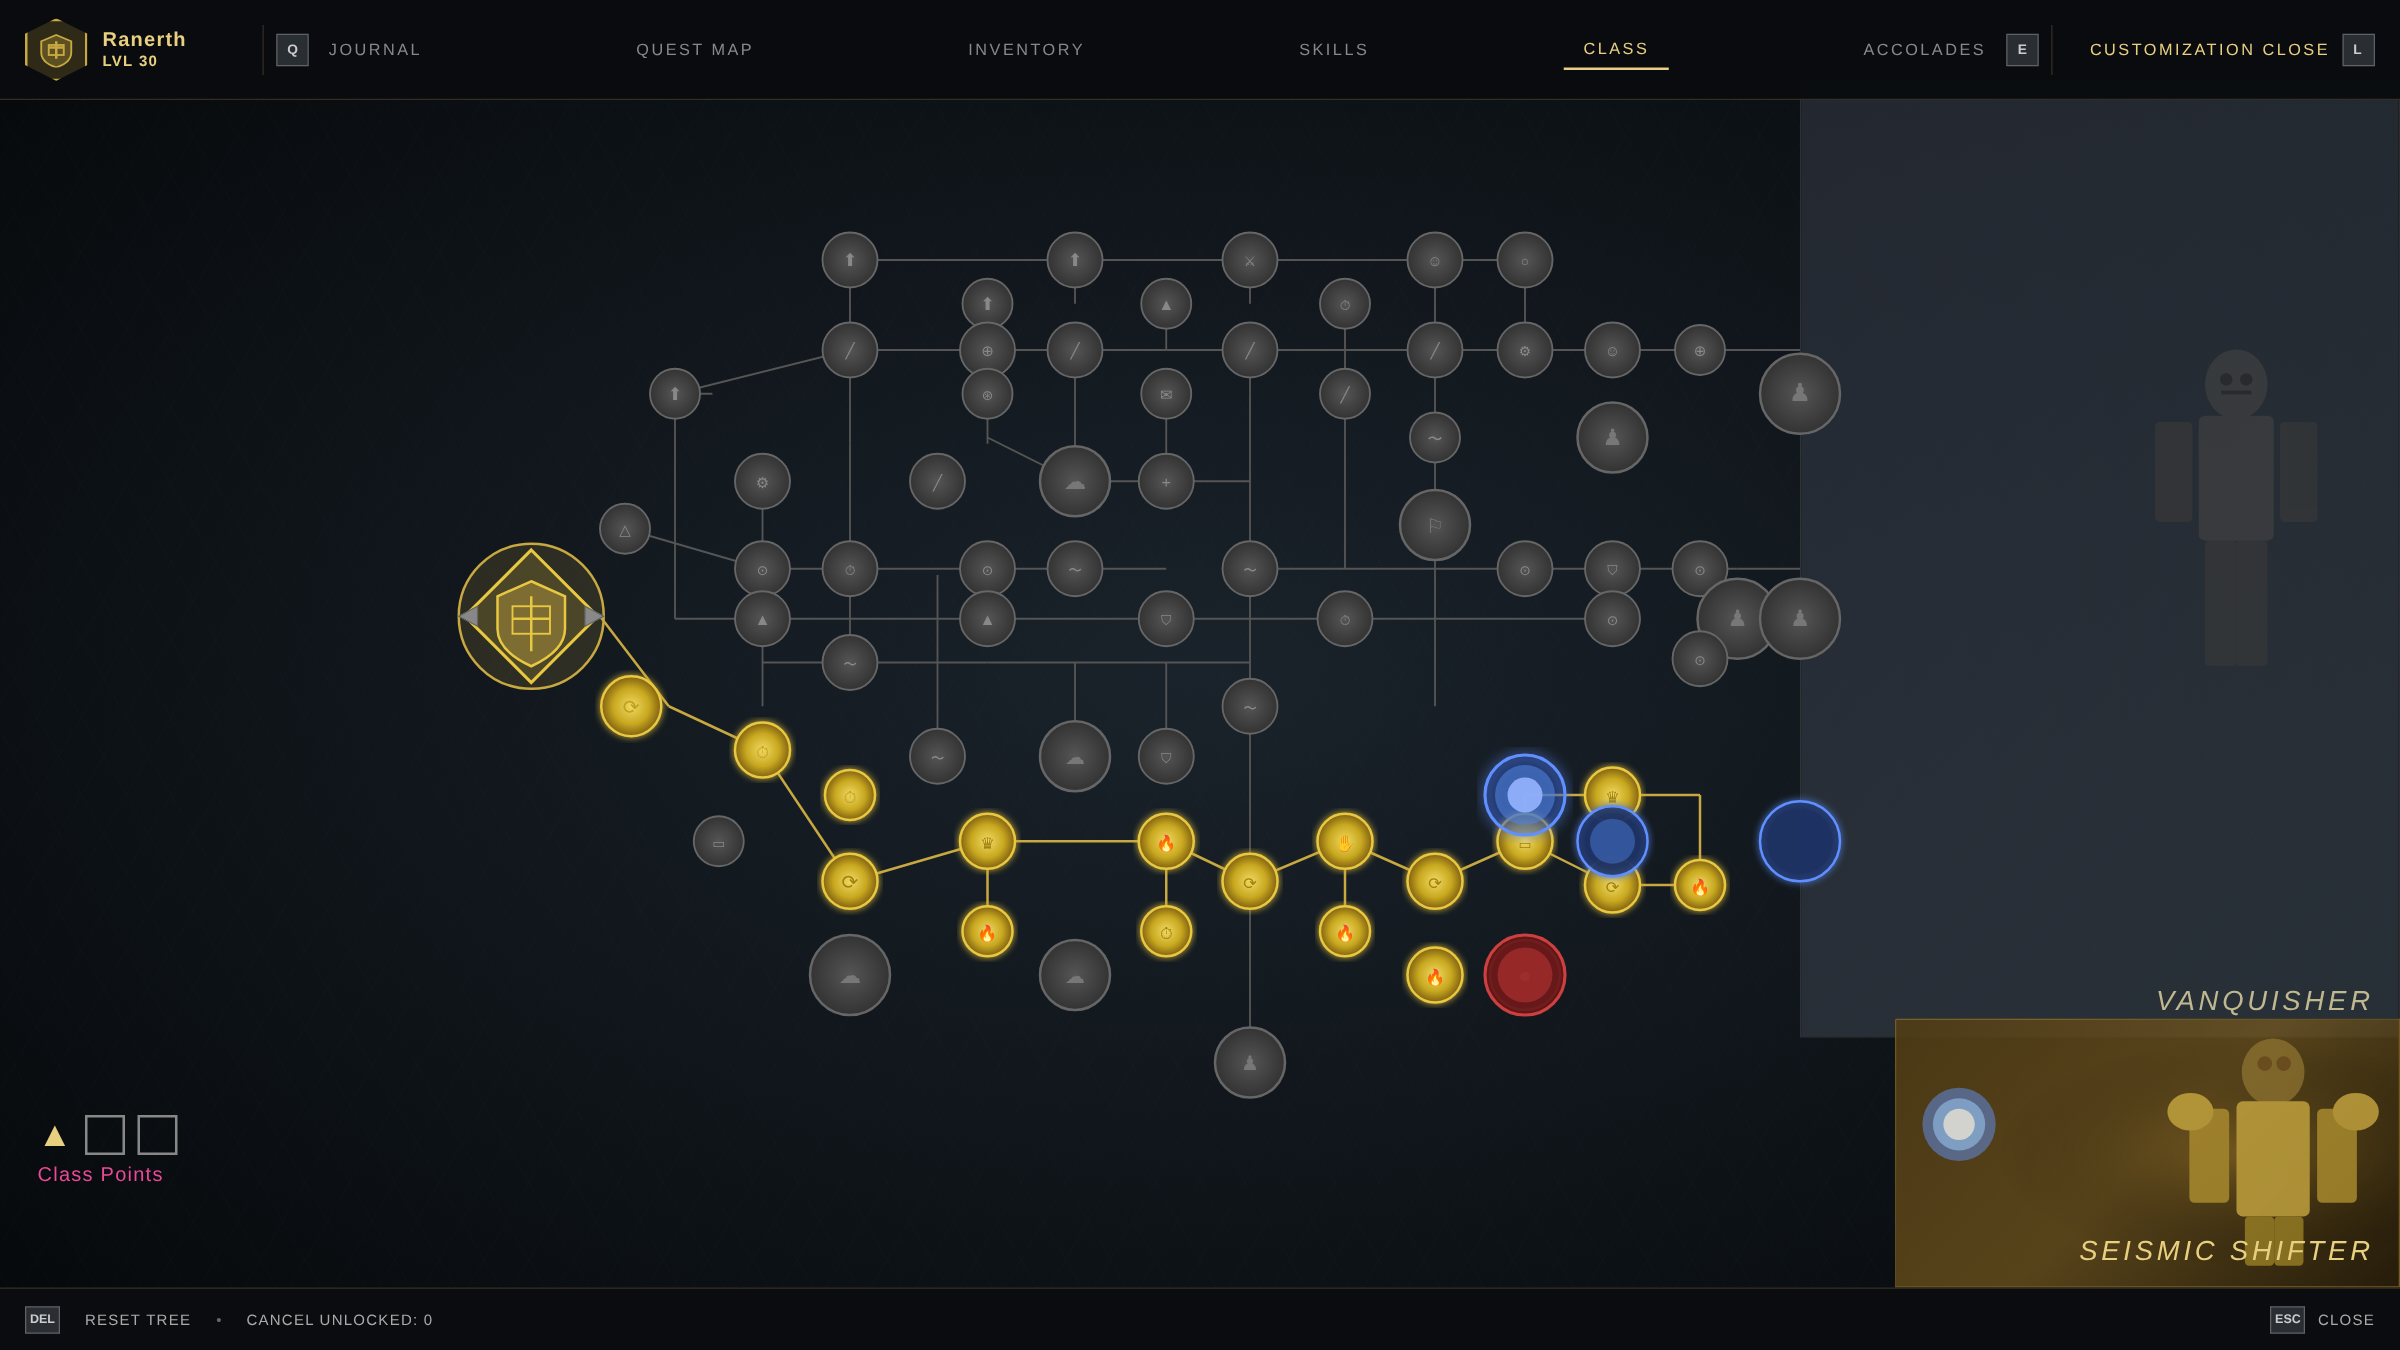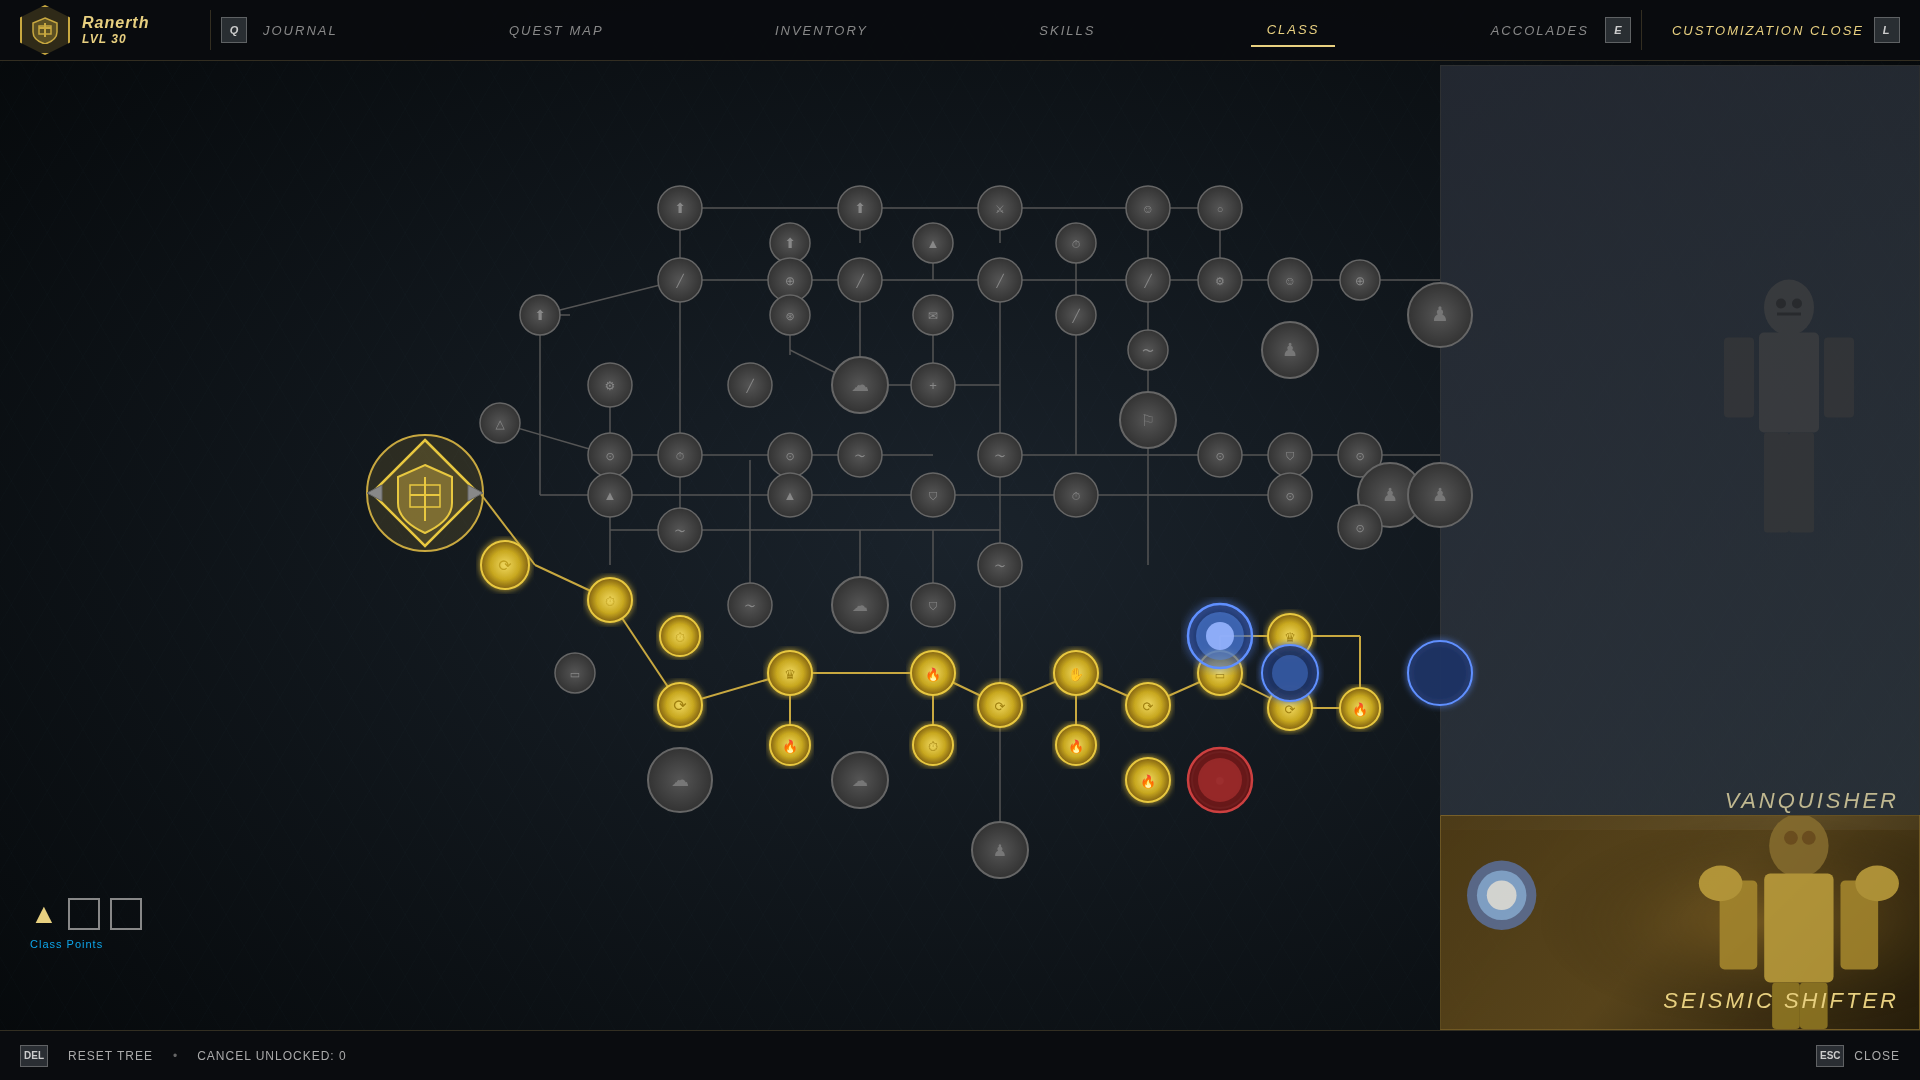--- a/index.html
+++ b/index.html
@@ -30,27 +30,26 @@
         repeating-linear-gradient(-60deg, transparent, transparent 30px, rgba(100,150,200,0.1) 30px, rgba(100,150,200,0.1) 31px);
       z-index: 0;
     }
 
     
     .topbar {
       position: absolute;
       top: 0;
       left: 0;
       right: 0;
-      height: 61px;
+      height: 80px;
       background: rgba(10,12,15,0.95);
       border-bottom: 1px solid rgba(150,130,80,0.3);
       display: flex;
       align-items: center;
       z-index: 100;
-      font-style: italic;
     }
 
     .player-info {
       display: flex;
       align-items: center;
       padding: 0 20px;
       gap: 12px;
       min-width: 200px;
     }
 
@@ -209,21 +208,21 @@
       text-transform: uppercase;
       font-style: italic;
       margin-top: 16px;
     }
 
     
     .seismic-panel {
       position: absolute;
       right: 0;
       bottom: 0;
-      width: 480px;
+      width: 404px;
       height: 215px;
       background: linear-gradient(135deg, rgba(80,60,20,0.9) 0%, rgba(120,90,30,0.7) 50%, rgba(40,30,10,0.9) 100%);
       border: 1px solid rgba(150,120,50,0.5);
       overflow: hidden;
       margin-left: 38px;
     }
 
     .seismic-panel-label {
       position: absolute;
       bottom: 15px;
@@ -302,22 +301,22 @@
     }
 
     .cp-box {
       width: 32px;
       height: 32px;
       border: 2px solid #888;
       background: transparent;
     }
 
     .class-points-label {
-      color: #0ea5e9;
-      font-size: 11px;
+      color: #ec4899;
+      font-size: 16px;
       letter-spacing: 1px;
     }
 
     
     .node {
       cursor: pointer;
     }
 
     .node circle {
       transition: all 0.2s;

